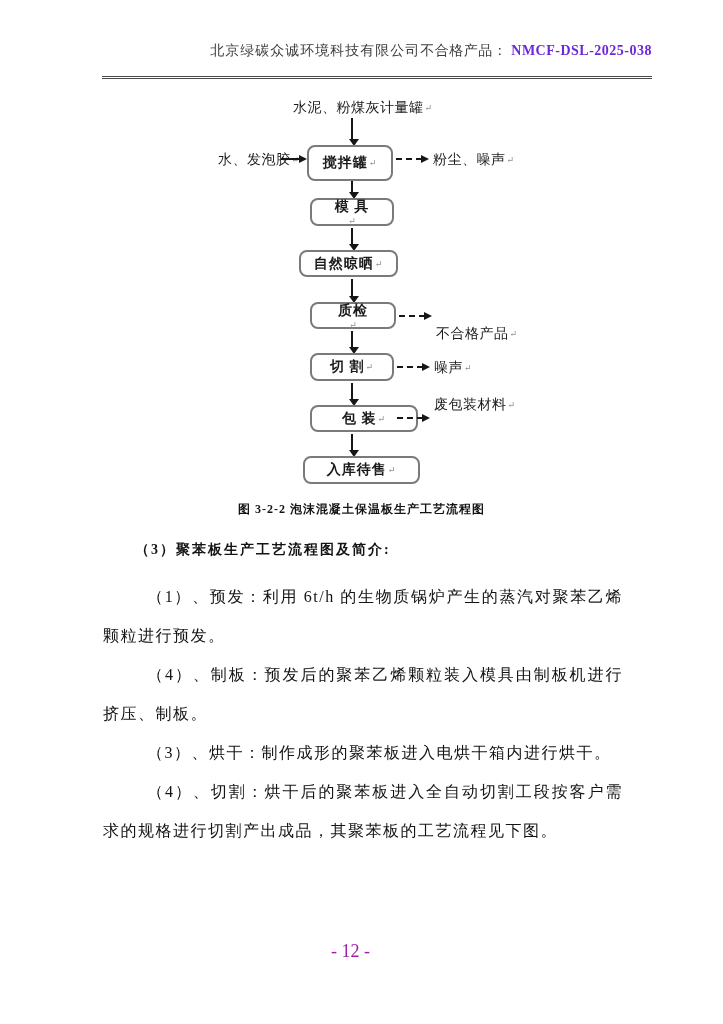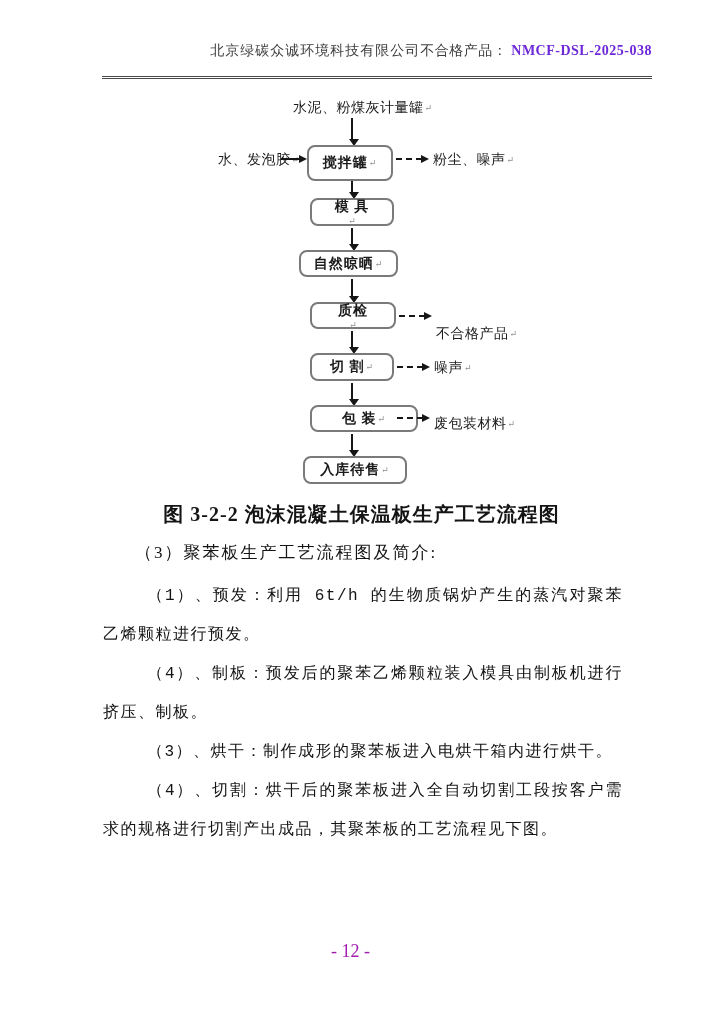--- a/index.html
+++ b/index.html
@@ -39,31 +39,30 @@
   .harrow.dashed { border-top-style:dashed; }
   .harrow::after {
     content:''; position:absolute; right:-7px; top:-5px;
     border-top:4px solid transparent; border-bottom:4px solid transparent;
     border-left:8px solid #161616;
   }
 
   
   .caption {
     position:absolute; left:0; top:501px; width:723px; text-align:center;
-    font-size:20px; font-weight:bold; letter-spacing:1px; color:#141414;
+    font-size:12px; font-weight:bold; letter-spacing:1px; color:#141414;
   }
   .section-heading {
     position:absolute; left:135px; top:541px; width:520px;
-    font-size:17px; font-weight:normal; letter-spacing:2px; color:#141414;
+    font-size:14px; font-weight:bold; letter-spacing:2px; color:#141414;
   }
   .body-text {
     position:absolute; left:103px; top:577px; width:520px;
     font-size:16px; line-height:39px; letter-spacing:1.5px; color:#141414;
     text-align:justify;
-    font-family:Liberation Mono, monospace;
   }
   .body-text p { text-indent:44px; }
 
   .footer {
     position:absolute; left:0; top:941px; width:701px; text-align:center;
     font-size:18px; color:#a21caf;
   }
 </style>
 </head>
 <body>
@@ -114,42 +113,42 @@
         <span class="mark">↵</span>
     </div>
     <div class="fbox" style="left:310px; top:353px; width:84px; height:28px;">
       <span>切 割</span>
         <span class="mark">↵</span>
     </div>
     <div class="fbox" style="left:310px; top:405px; width:108px; height:27px;">
       <span>包 装</span>
         <span class="mark">↵</span>
     </div>
-    <div class="fbox" style="left:303px; top:456px; width:104px; height:28px;">
+    <div class="fbox" style="left:303px; top:456px; width:117px; height:28px;">
       <span>入库待售</span>
         <span class="mark">↵</span>
     </div>
 
     <div class="harrow dashed" style="left:396px; top:158px; width:26px;"></div>
     <div class="flabel" style="left:433px; top:151px;">
       <span>粉尘、噪声</span><span class="mark">↵</span>
     </div>
 
     <div class="harrow dashed" style="left:399px; top:315px; width:26px;"></div>
     <div class="flabel" style="left:436px; top:316px;margin-top:9px;">
       <span>不合格产品</span><span class="mark">↵</span>
     </div>
 
     <div class="harrow dashed" style="left:397px; top:366px; width:26px;"></div>
     <div class="flabel" style="left:434px; top:359px;">
       <span>噪声</span><span class="mark">↵</span>
     </div>
 
     <div class="harrow dashed" style="left:397px; top:417px; width:26px;"></div>
-    <div class="flabel" style="left:434px; top:415px;">
+    <div class="flabel" style="left:434px; top:396px;">
       <span>废包装材料</span><span class="mark">↵</span>
     </div>
   </div>
 
   <div class="caption">图 3-2-2 泡沫混凝土保温板生产工艺流程图</div>
 
   <div class="section-heading">（3）聚苯板生产工艺流程图及简介:</div>
 
   <div class="body-text">
     <p>（1）、预发：利用 6t/h 的生物质锅炉产生的蒸汽对聚苯乙烯颗粒进行预发。</p>

